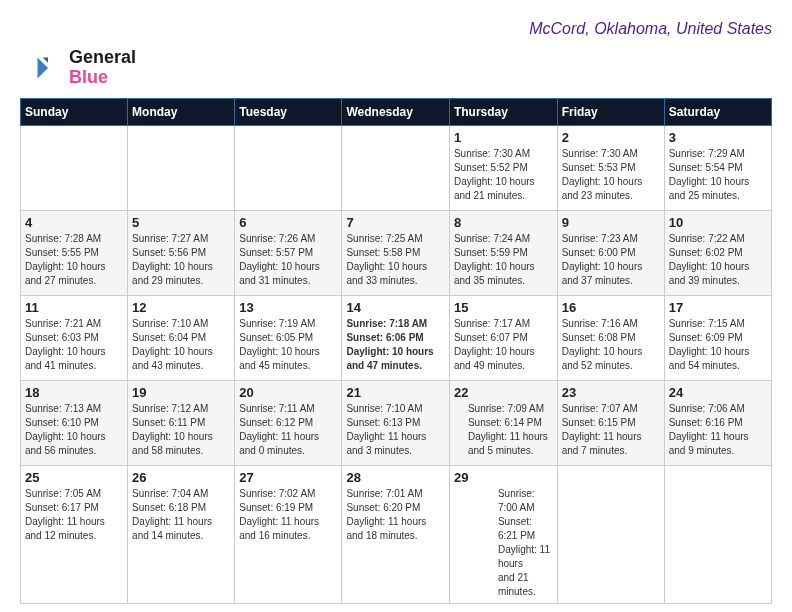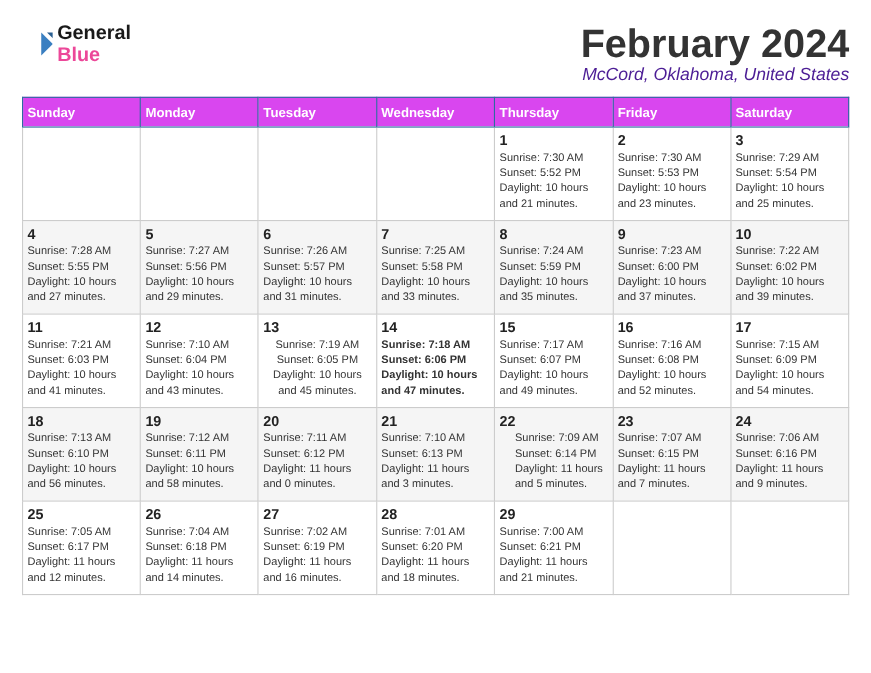--- a/index.html
+++ b/index.html
@@ -12,21 +12,22 @@
     }
     .header {
       display: flex;
       align-items: flex-start;
       justify-content: space-between;
       margin-bottom: 10px;
     }
     .logo {
       display: flex;
       align-items: center;
-      gap: 4px;
+      gap: 21px;
+      margin-top: 28px;
     }
     .logo-text {
       font-size: 18px;
       font-weight: bold;
       color: #1a1a1a;
       line-height: 1.1;
     }
     .logo-blue { color: #ec4899; }
     .logo-icon {
       width: 28px;
@@ -45,21 +46,21 @@
       font-size: 16px;
       color: #4c1d95;
       font-style: italic;
     }
     .calendar {
       width: 100%;
       border-collapse: collapse;
       font-size: 11px;
     }
     .calendar th {
-      background-color: #d946ef;
+      background-color: #0f172a;
       color: #fff;
       padding: 6px 4px;
       text-align: left;
       font-size: 12px;
       font-weight: bold;
       border: 1px solid #2d6aa0;
     }
     .calendar td {
       border: 1px solid #ccc;
       vertical-align: top;
@@ -92,21 +93,20 @@
     <svg class="logo-icon" viewBox="0 0 32 32">
       <polygon points="20,4 32,16 20,28" fill="#3a7fc1"></polygon>
       <polygon points="26,4 32,10 32,4" fill="#2a5f91"></polygon>
     </svg>
     <div class="logo-text">
       <div>General</div>
       <div class="logo-blue">Blue</div>
     </div>
   </div>
   <div class="title-block">
-    <div class="month-title">February 2024</div>
     <div class="location">McCord, Oklahoma, United States</div>
   </div>
 </div>
 
 <table class="calendar">
   <thead>
     <tr>
     <th>Sunday</th>
         <th>Monday</th>
         <th>Tuesday</th>
@@ -205,21 +205,21 @@
         </td>
         <td>
           <div class="day-number">12</div>
           <div class="day-info" style="white-space: pre-line;">Sunrise: 7:10 AM
 Sunset: 6:04 PM
 Daylight: 10 hours
 and 43 minutes.</div>
         </td>
         <td>
           <div class="day-number">13</div>
-          <div class="day-info" style="white-space: pre-line; text-align: center;">Sunrise: 7:19 AM
+          <div class="day-info" style="white-space: pre-line;">Sunrise: 7:19 AM
 Sunset: 6:05 PM
 Daylight: 10 hours
 and 45 minutes.</div>
         </td>
         <td>
           <div class="day-number">14</div>
           <div class="day-info" style="white-space: pre-line; font-weight: bold;">Sunrise: 7:18 AM
 Sunset: 6:06 PM
 Daylight: 10 hours
 and 47 minutes.</div>
@@ -321,21 +321,21 @@
         </td>
         <td>
           <div class="day-number">28</div>
           <div class="day-info" style="white-space: pre-line;">Sunrise: 7:01 AM
 Sunset: 6:20 PM
 Daylight: 11 hours
 and 18 minutes.</div>
         </td>
         <td>
           <div class="day-number">29</div>
-          <div class="day-info" style="white-space: pre-line;">Sunrise: 7:00 AM
+          <div class="day-info" style="white-space: pre-line; margin-left: 44px;">Sunrise: 7:00 AM
 Sunset: 6:21 PM
 Daylight: 11 hours
 and 21 minutes.</div>
         </td>
         <td class="empty"></td>
         <td class="empty"></td>
       </tr>
     </tbody>
 </table>
 

